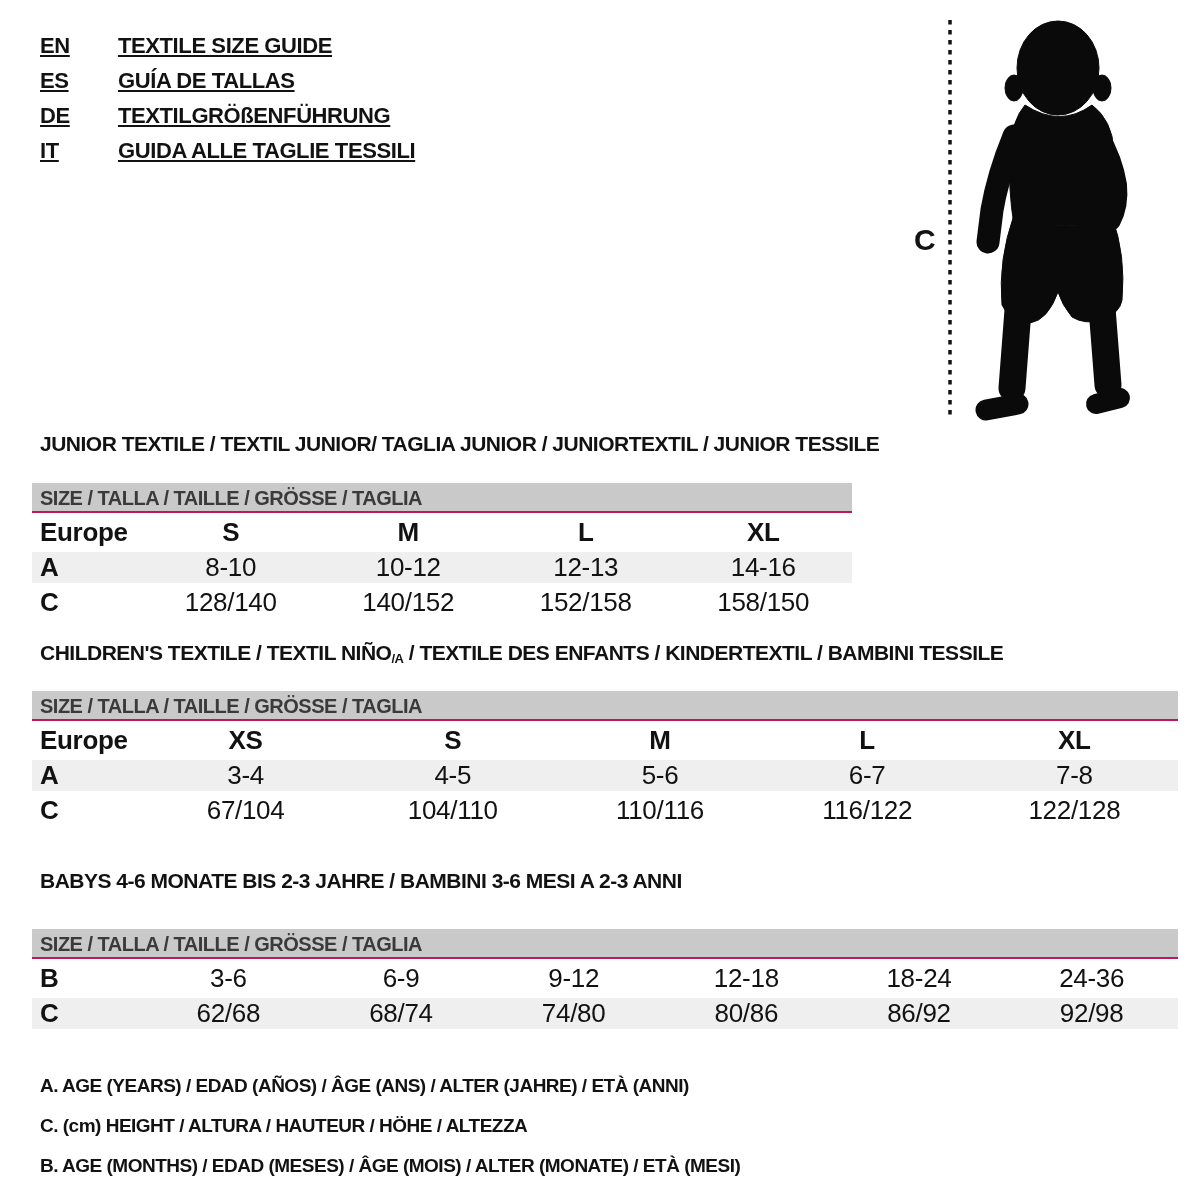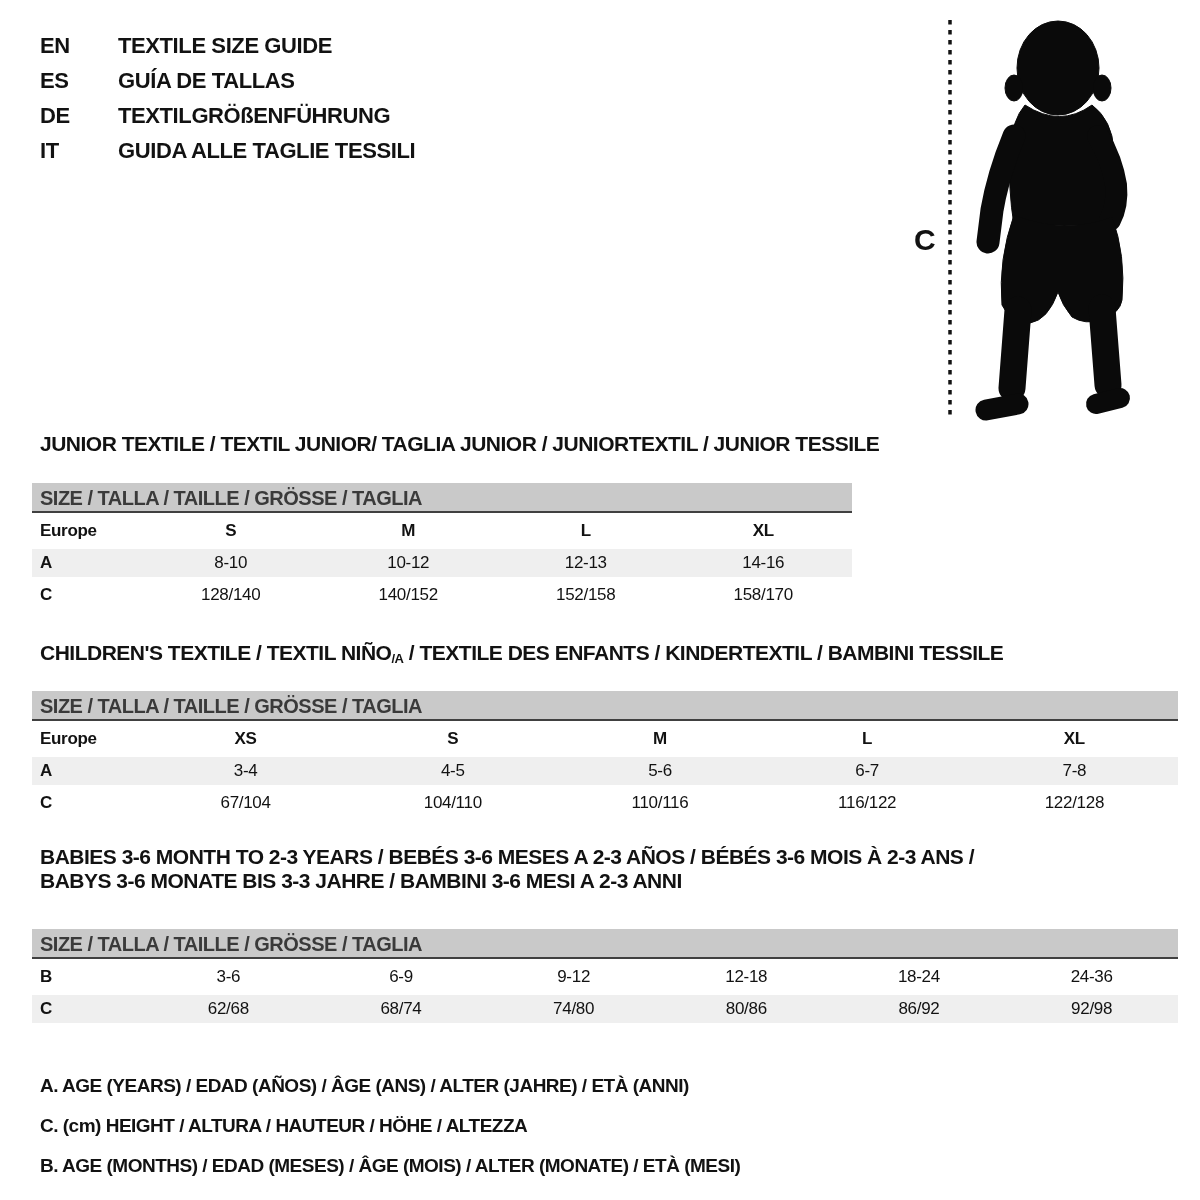--- a/index.html
+++ b/index.html
@@ -7,21 +7,21 @@
     width:1200px;height:1200px;background:#ffffff;
     font-family:"Liberation Sans","DejaVu Sans",sans-serif;
     color:#121212;position:relative;overflow:hidden;
   }
   #page{position:absolute;inset:0;width:1200px;height:1200px}
 
   
   .lang-block{position:absolute;left:40px;top:28px}
   .lang-row{display:flex;height:35px;align-items:center}
   .lang-code,.lang-label{
-    font-size:22px;font-weight:bold;letter-spacing:-0.4px;white-space:nowrap;
+    font-size:22px;font-weight:bold;letter-spacing:-0.4px;white-space:nowrap;text-decoration:underline;
   }
   .lang-code{width:78px}
 
   
   .figure{position:absolute;left:900px;top:8px}
   .figure text{
     font-family:"Liberation Sans","DejaVu Sans",sans-serif;
     font-size:30px;font-weight:bold;fill:#121212;
   }
 
@@ -31,27 +31,27 @@
     letter-spacing:-0.5px;white-space:nowrap;line-height:24px;
   }
   .sec-title .sub{font-size:13px;vertical-align:-3px}
 
   
   .table-wrap{position:absolute}
   .size-bar{
     height:30px;line-height:30px;box-sizing:border-box;padding-left:8px;
     background:var(--header-bar-bg,#c9c9c9);color:var(--header-bar-text,#3a3a3a);
     font-size:20px;font-weight:bold;letter-spacing:-0.5px;
-    border-bottom:2px solid #404040;white-space:nowrap;
+    border-bottom:2px solid #be185d;white-space:nowrap;
   }
   table.size-table{
     width:100%;table-layout:fixed;border-collapse:separate;border-spacing:0 4px;
   }
   table.size-table td{
-    height:28px;font-size:17px;letter-spacing:-0.3px;text-align:center;
+    height:28px;font-size:26px;letter-spacing:-0.3px;text-align:center;
     vertical-align:middle;padding:0;white-space:nowrap;
   }
   table.size-table td.lbl{text-align:left;padding-left:8px;font-weight:bold}
   tr.r-head td{font-weight:bold}
   tr.r-shade td{background:var(--shaded-row-bg,#efefef)}
 
   
   .footnotes{position:absolute;left:40px}
   .footnote{
     height:40px;line-height:40px;font-size:19px;font-weight:bold;
@@ -135,21 +135,21 @@
           <td>8-10</td>
           <td>10-12</td>
           <td>12-13</td>
           <td>14-16</td>
         </tr>
         <tr>
           <td class="lbl">C</td>
           <td>128/140</td>
           <td>140/152</td>
           <td>152/158</td>
-          <td>158/170</td>
+          <td>158/150</td>
         </tr>
       </tbody>
     </table>
   </div>
 
   <div class="sec-title" style="top:641px">
     <span>CHILDREN'S TEXTILE / TEXTIL NIÑO</span><span class="sub">/A</span><span> / TEXTILE DES ENFANTS / KINDERTEXTIL / BAMBINI TESSILE</span>
   </div>
   <div class="table-wrap" style="left:32px;top:691px;width:1146px">
     <div class="size-bar">
@@ -187,22 +187,22 @@
           <td>104/110</td>
           <td>110/116</td>
           <td>116/122</td>
           <td>122/128</td>
         </tr>
       </tbody>
     </table>
   </div>
 
   <div class="sec-title" style="top:845px">
-    <span>BABIES 3-6 MONTH TO 2-3 YEARS / BEBÉS 3-6 MESES A 2-3 AÑOS / BÉBÉS 3-6 MOIS À 2-3 ANS /</span><br>
-    <span>BABYS 3-6 MONATE BIS 3-3 JAHRE / BAMBINI 3-6 MESI A 2-3 ANNI</span>
+    <br>
+    <span>BABYS 4-6 MONATE BIS 2-3 JAHRE / BAMBINI 3-6 MESI A 2-3 ANNI</span>
   </div>
   <div class="table-wrap" style="left:32px;top:929px;width:1146px">
     <div class="size-bar">
       <span>SIZE / TALLA / TAILLE / GRÖSSE / TAGLIA</span>
     </div>
     <table class="size-table">
       <colgroup>
           <col style="width:110px">
           <col>
           <col>

